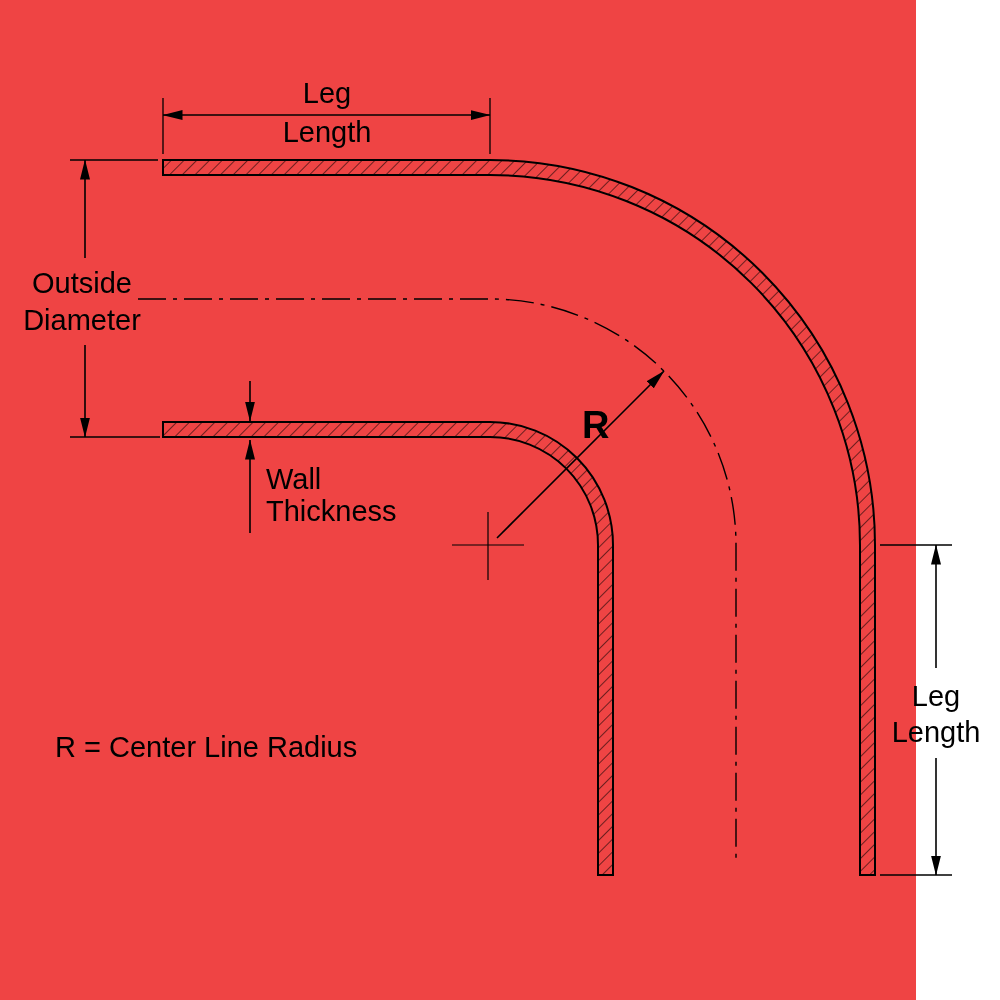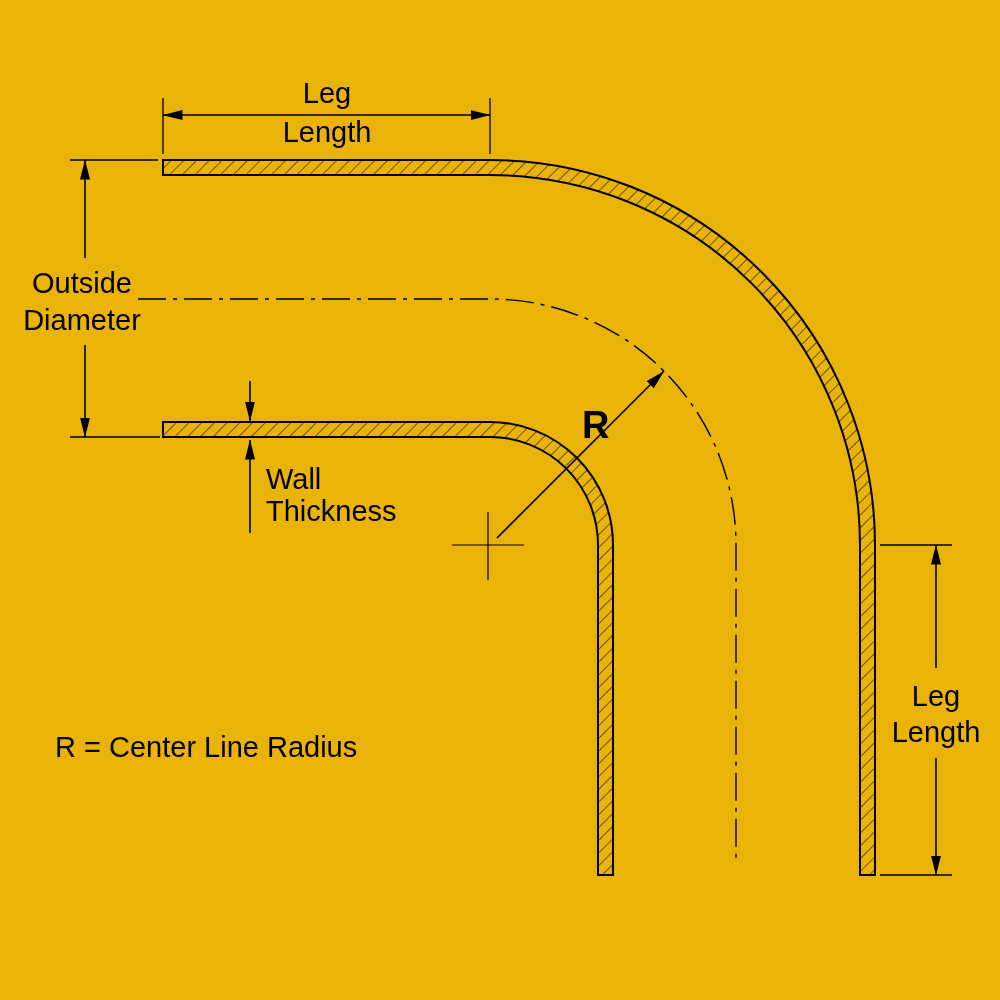--- a/index.html
+++ b/index.html
@@ -5,23 +5,23 @@
   html, body {
     margin: 0;
     padding: 0;
     background: #ffffff;
     width: 1000px;
     height: 1000px;
     overflow: hidden;
   }
   .stage {
     position: relative;
-    width: 1000px;
+    width: 916px;
     height: 1000px;
-    background: #eab308;
+    background: #ef4444;
   }
   svg {
     display: block;
   }
   text {
     font-family: "Liberation Sans", "DejaVu Sans", sans-serif;
     font-size: 29px;
     fill: #000000;
   }
   text.r-sym {

